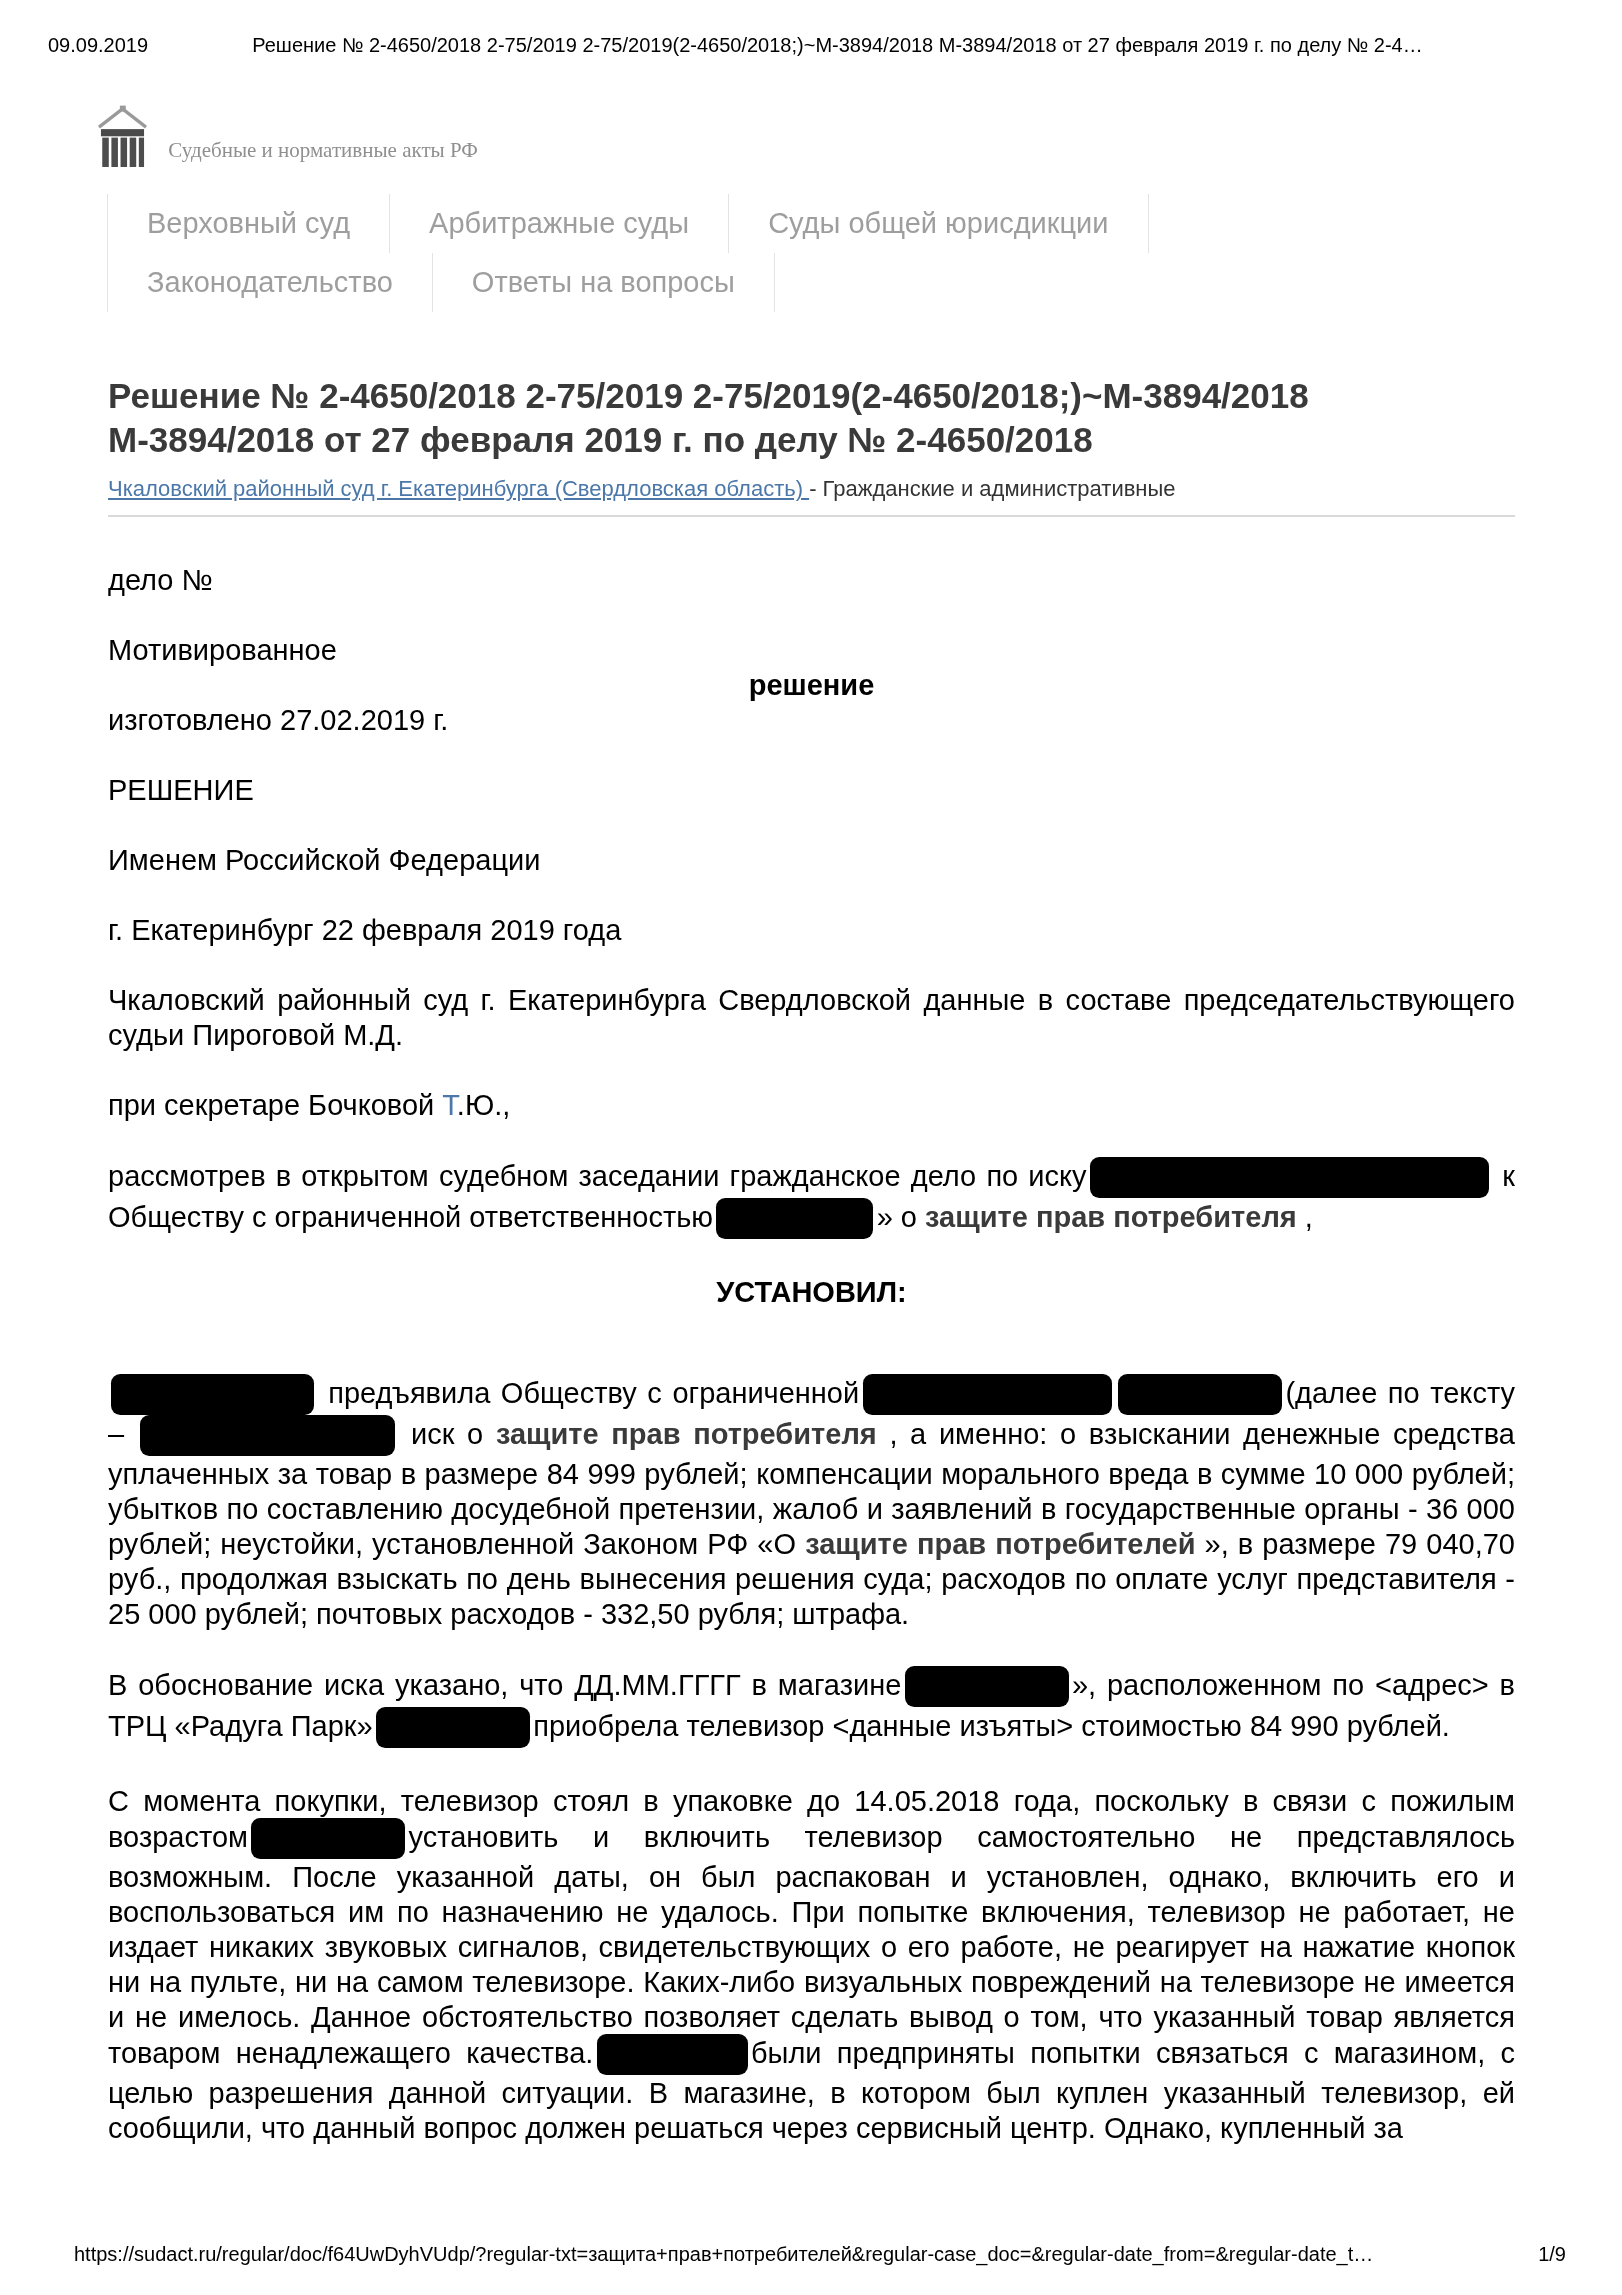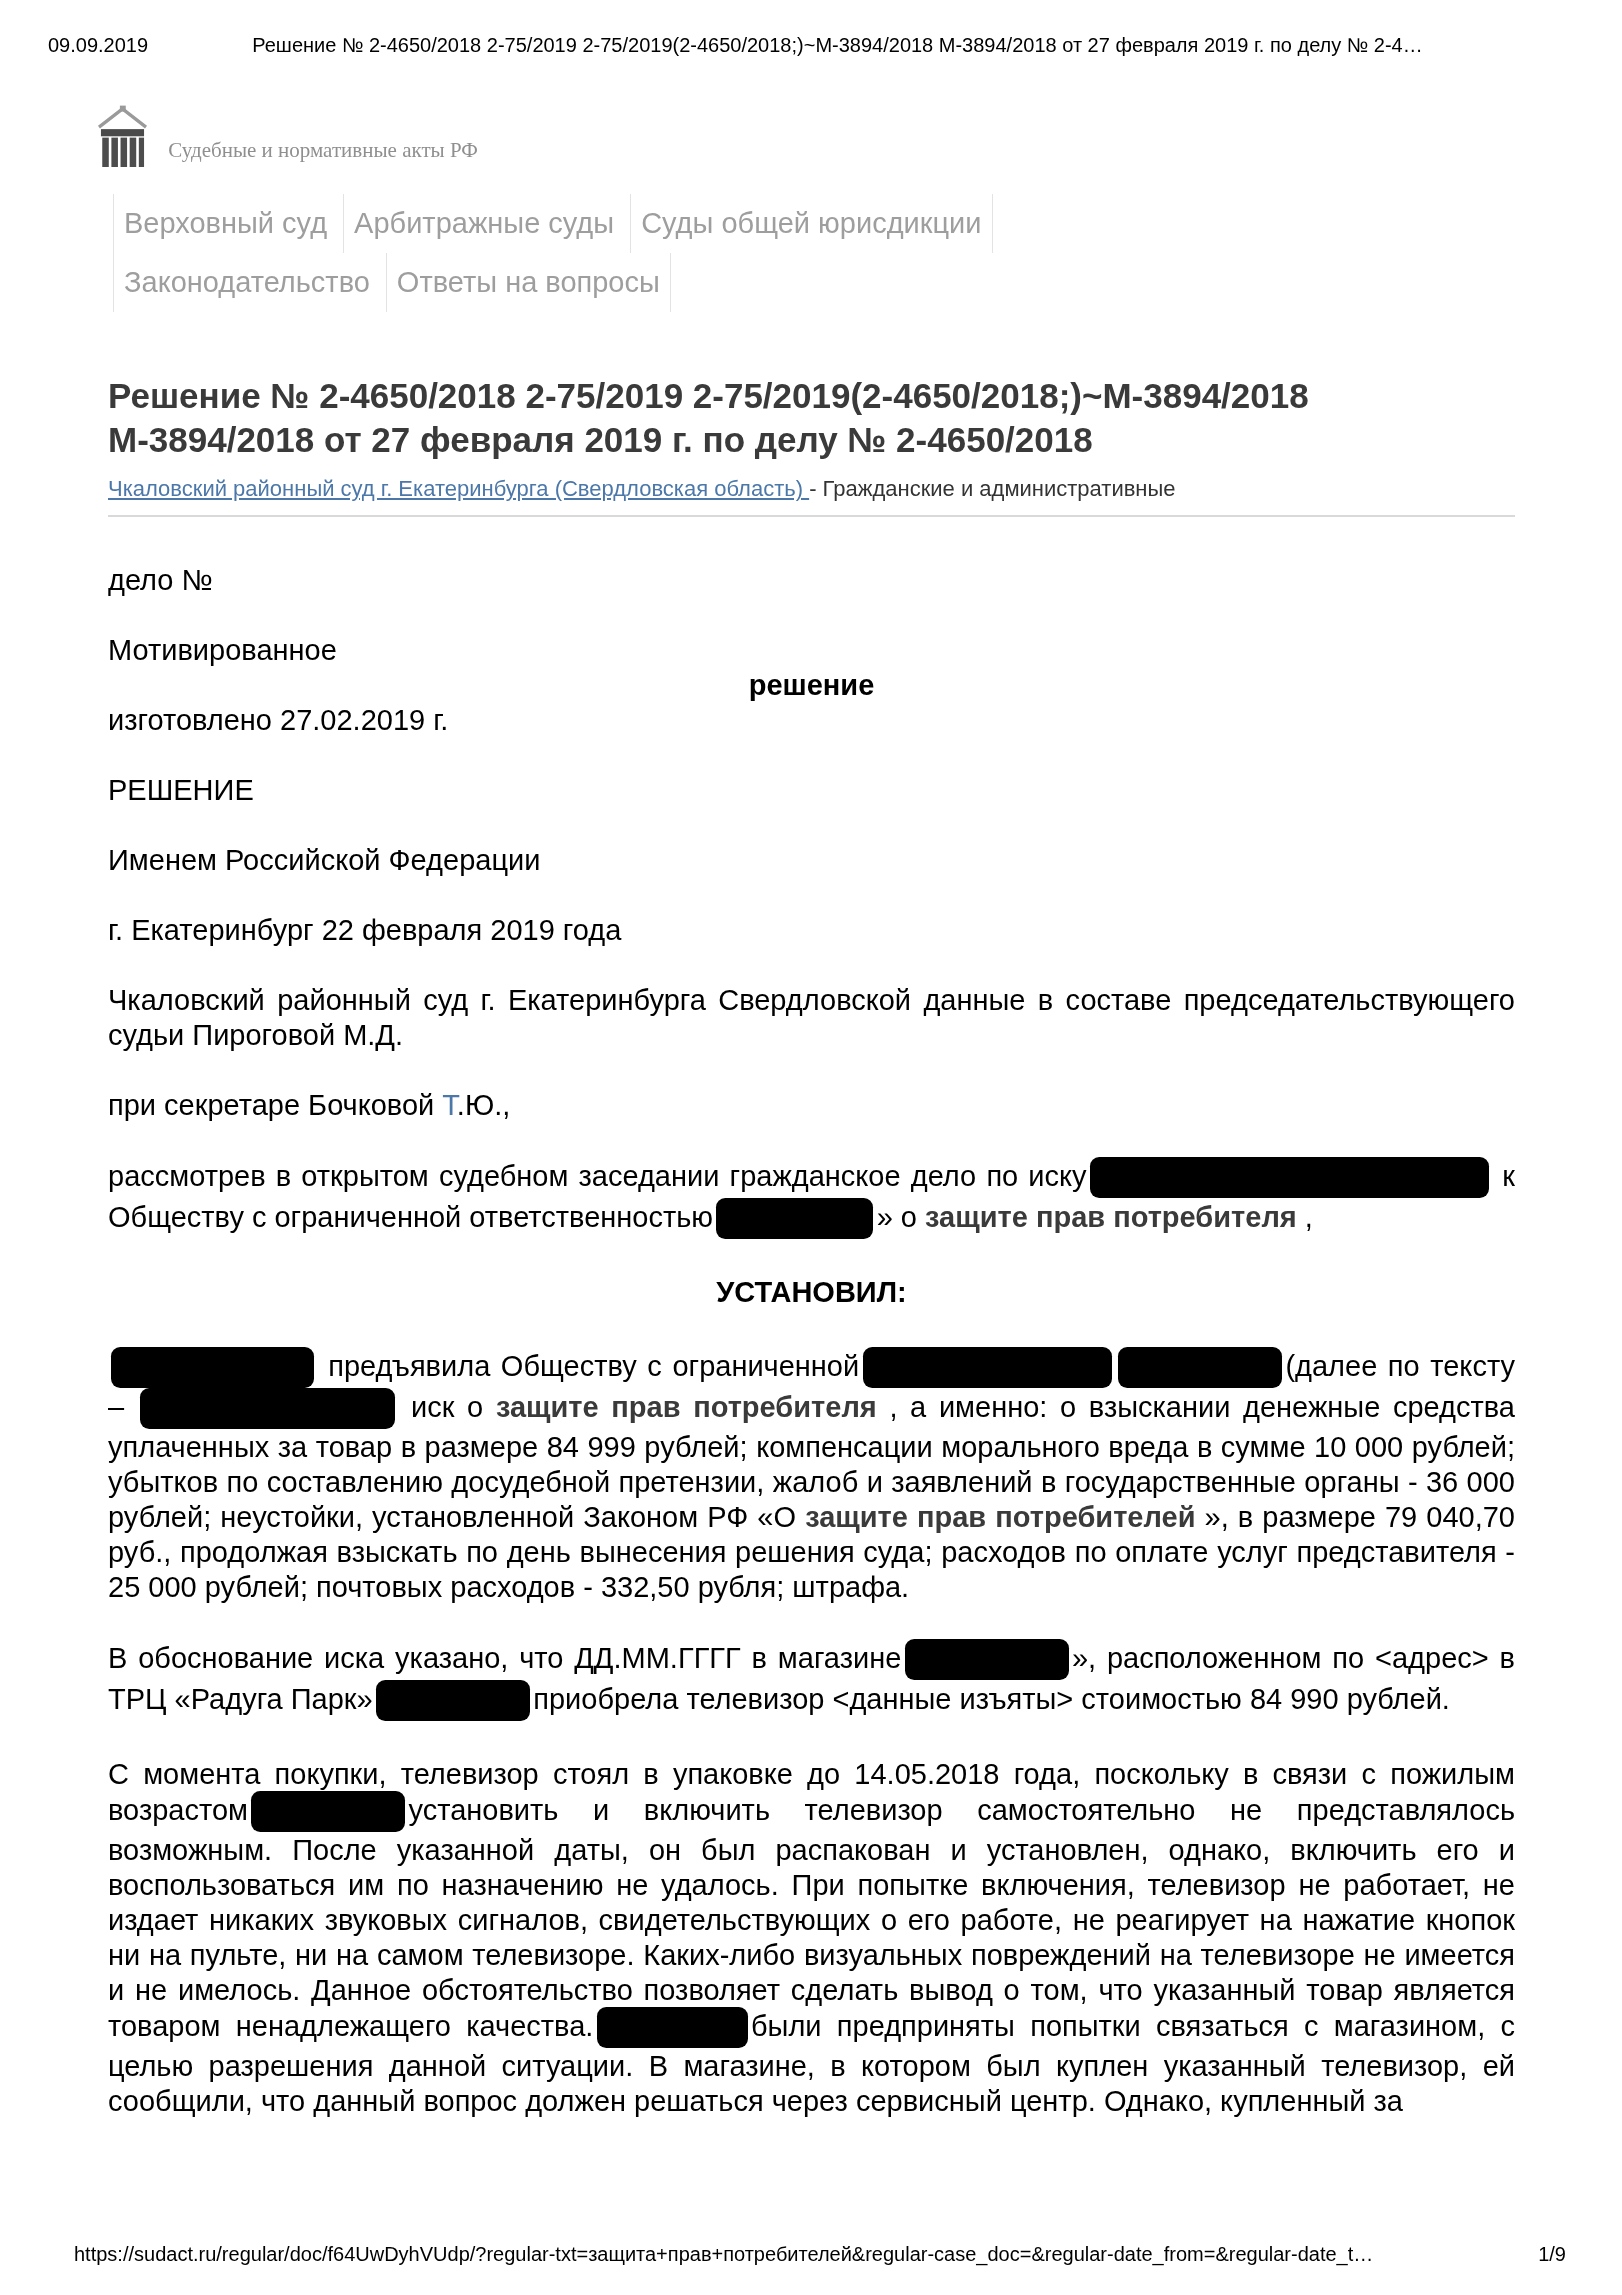--- a/index.html
+++ b/index.html
@@ -18,35 +18,35 @@
   .print-title { display: block; text-align: center; margin: 0 196px 0 249px; white-space: nowrap; overflow: hidden; }
 
   
   .logo { position: absolute; top: 103px; left: 95px; display: flex; align-items: flex-end; }
   .logo svg { display: block; }
   .site-name { margin-left: 18.3px; margin-bottom: 3.9px; font-family: "Liberation Serif", serif; font-size: 21px; color: #8f8f8f; white-space: nowrap; }
 
   
   .nav { position: absolute; top: 194px; left: 107px; }
   .nav-row { display: flex; }
-  .nav-item { font-size: 29px; color: #9e9e9e; padding: 13px 10px; border-left: 1.3px solid #e3e3e3; white-space: nowrap; cursor: pointer; margin-left: 6px; }
+  .nav-item { font-size: 29px; color: #9e9e9e; padding: 13px 39px; border-left: 1.3px solid #e3e3e3; white-space: nowrap; cursor: pointer; }
   .nav-row .nav-item:last-child { border-right: 1.3px solid #e3e3e3; }
 
   
   .doc { position: absolute; left: 108px; top: 374px; width: 1407px; }
   h1 { margin: 0; font-size: 35px; line-height: 44px; font-weight: bold; color: #3a3a3a; }
   .doc-subtitle { margin-top: 14.4px; font-size: 22px; color: #333; }
   .court-link { color: #4b77a9; text-decoration: underline; cursor: pointer; }
   .divider { margin-top: 13px; height: 2px; background: #d9d9d9; }
 
   .content { margin-top: 46px; font-size: 29px; line-height: 35px; color: #000; text-align: justify; max-height: 1649px; overflow: hidden; }
   .content p { margin: 0 0 35px; }
   .content p.tight { margin-bottom: 0; }
   .content p.center { text-align: center; font-weight: bold; }
-  .content p.wide { margin-bottom: 38px; }
+  .content p.wide { margin-bottom: 65px; }
   .term { font-weight: bold; color: #3a3a3a; }
   .ilink { color: #4b77a9; cursor: pointer; }
   .redact {
     display: inline-block;
     height: 41px;
     background: #000;
     border-radius: 9.2px;
     vertical-align: middle;
     position: relative;
     top: -1.3px;

